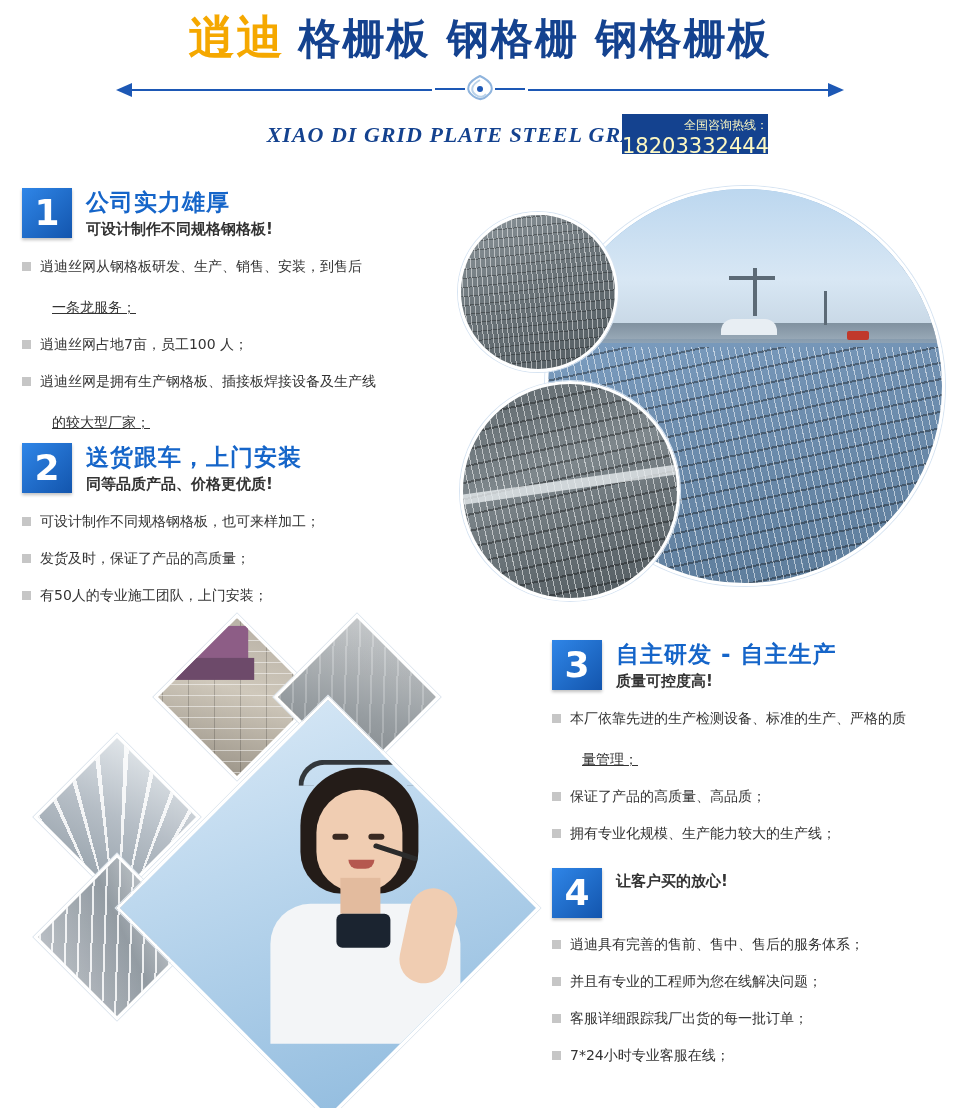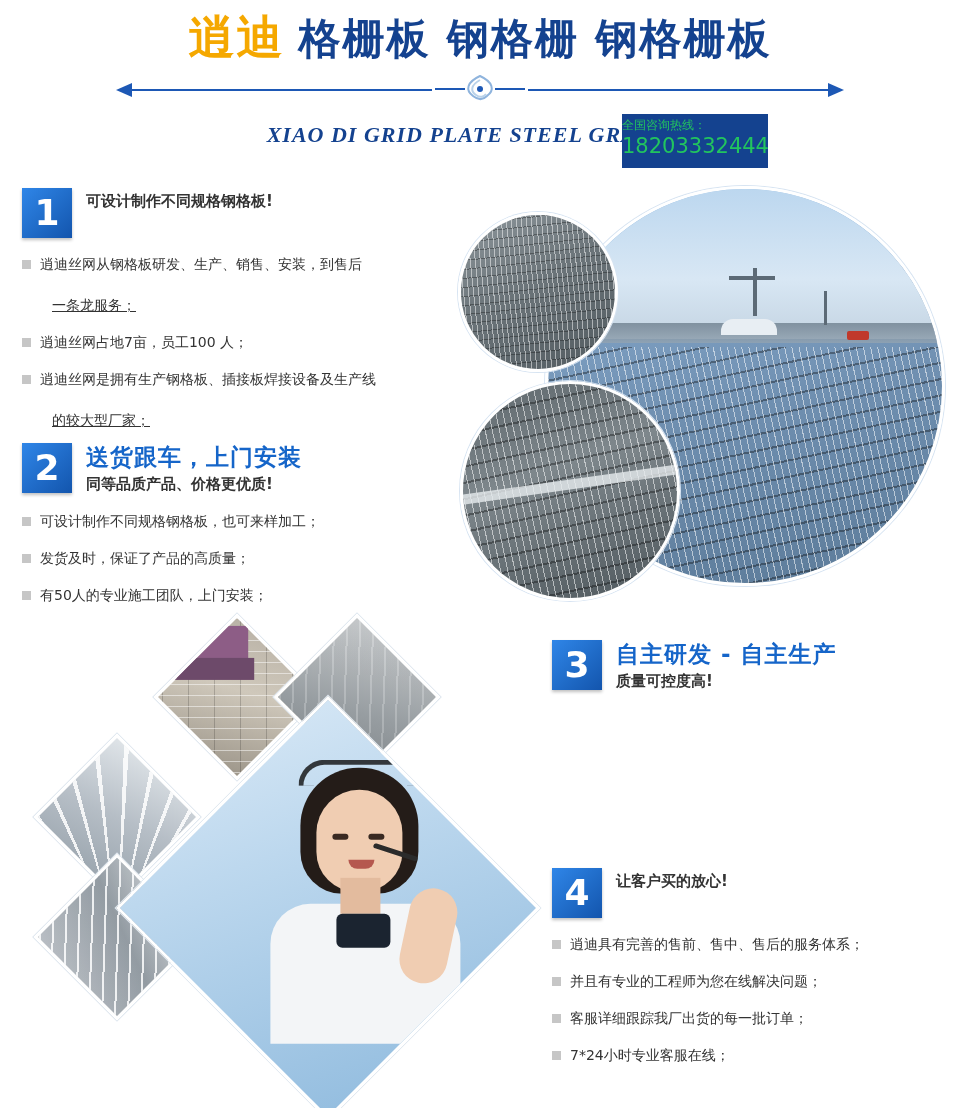--- a/index.html
+++ b/index.html
@@ -83,24 +83,24 @@
     font-size: 22px;
     font-weight: bold;
     font-style: italic;
     color: #14428f;
     letter-spacing: 1px;
     font-family: "Liberation Serif", serif;
   }
   .hotline {
     position: absolute;
     left: 622px; top: 0px;
-    width: 146px; height: 54px;
+    width: 146px; height: 40px;
     background: #14428f;
-    color: #22c55e;
-    text-align: left;
+    color: #fef9c3;
+    text-align: right;
     padding-top: 4px;
   }
   .hotline .lbl { font-size: 12px; line-height: 15px; }
   .hotline .num {
     font-size: 21px; font-weight: normal; line-height: 26px;
     font-family: "DejaVu Sans", sans-serif;
   }
 
   
   .sec-head {
@@ -379,20 +379,21 @@
 
   <div class="circ circ-small">
     <div class="grate fine"></div>
   </div>
 </div>
 
 <div class="blk1">
   <div class="sec-head">
     <div class="numbox">1</div>
     <div class="sec-titles">
+      <div class="sec-t1">公司实力雄厚</div>
       <div class="sec-t2">可设计制作不同规格钢格板!</div>
     </div>
   </div>
   <div class="bullets">
     <div class="bullet">
       <span class="sq"></span>
       <span class="txt">
         <span>逍迪丝网从钢格板研发、生产、销售、安装，到售后</span>
         <span class="l2">一条龙服务；</span>
       </span>
@@ -485,20 +486,37 @@
 </div>
 
 <div class="blk3">
   <div class="sec-head">
     <div class="numbox">3</div>
     <div class="sec-titles">
       <div class="sec-t1">自主研发 - 自主生产</div>
       <div class="sec-t2">质量可控度高!</div>
     </div>
   </div>
+  <div class="bullets">
+    <div class="bullet">
+      <span class="sq"></span>
+      <span class="txt">
+        <span>本厂依靠先进的生产检测设备、标准的生产、严格的质</span>
+        <span class="l2">量管理；</span>
+      </span>
+    </div>
+    <div class="bullet">
+      <span class="sq"></span>
+      <span class="txt">保证了产品的高质量、高品质；</span>
+    </div>
+    <div class="bullet">
+      <span class="sq"></span>
+      <span class="txt">拥有专业化规模、生产能力较大的生产线；</span>
+    </div>
+  </div>
 </div>
 
 <div class="blk4">
   <div class="sec-head">
     <div class="numbox">4</div>
     <div class="sec-titles">
       <div class="sec-t2">让客户买的放心!</div>
     </div>
   </div>
   <div class="bullets">

